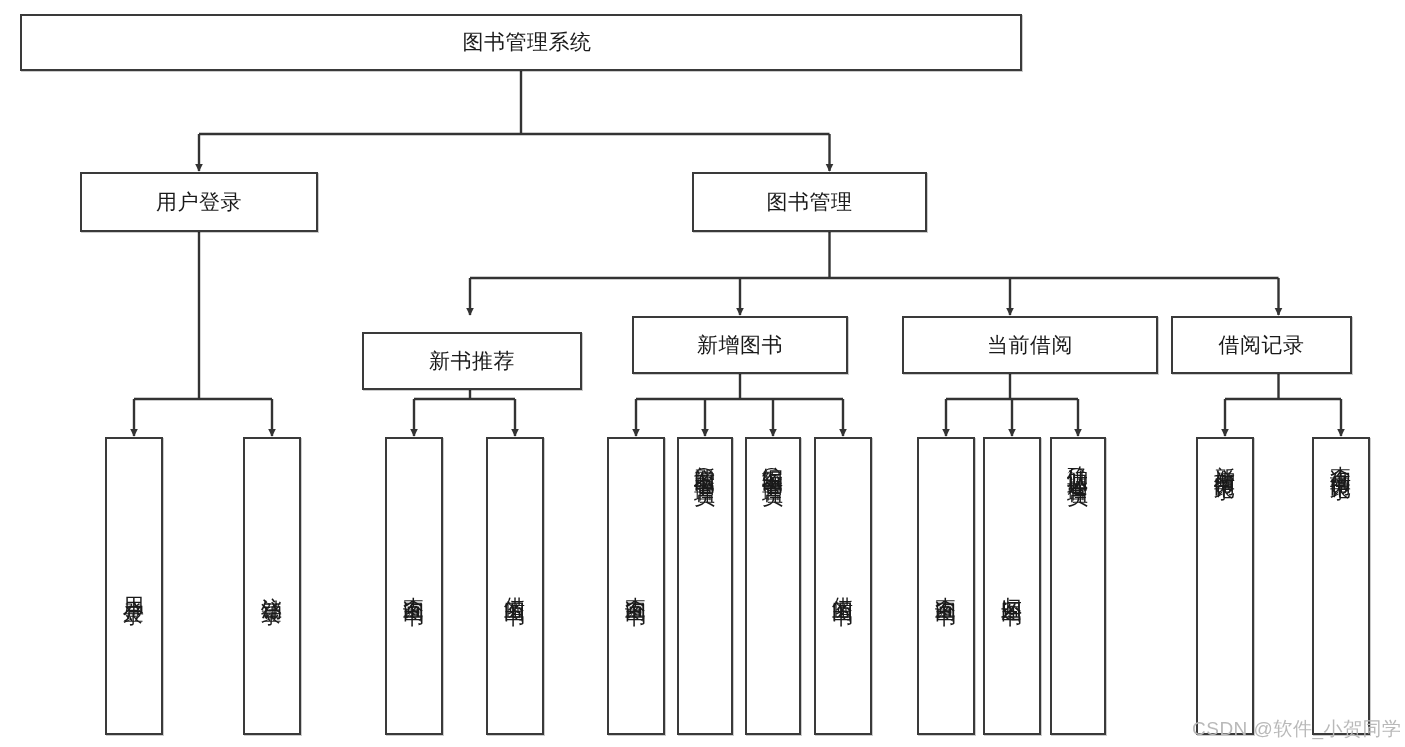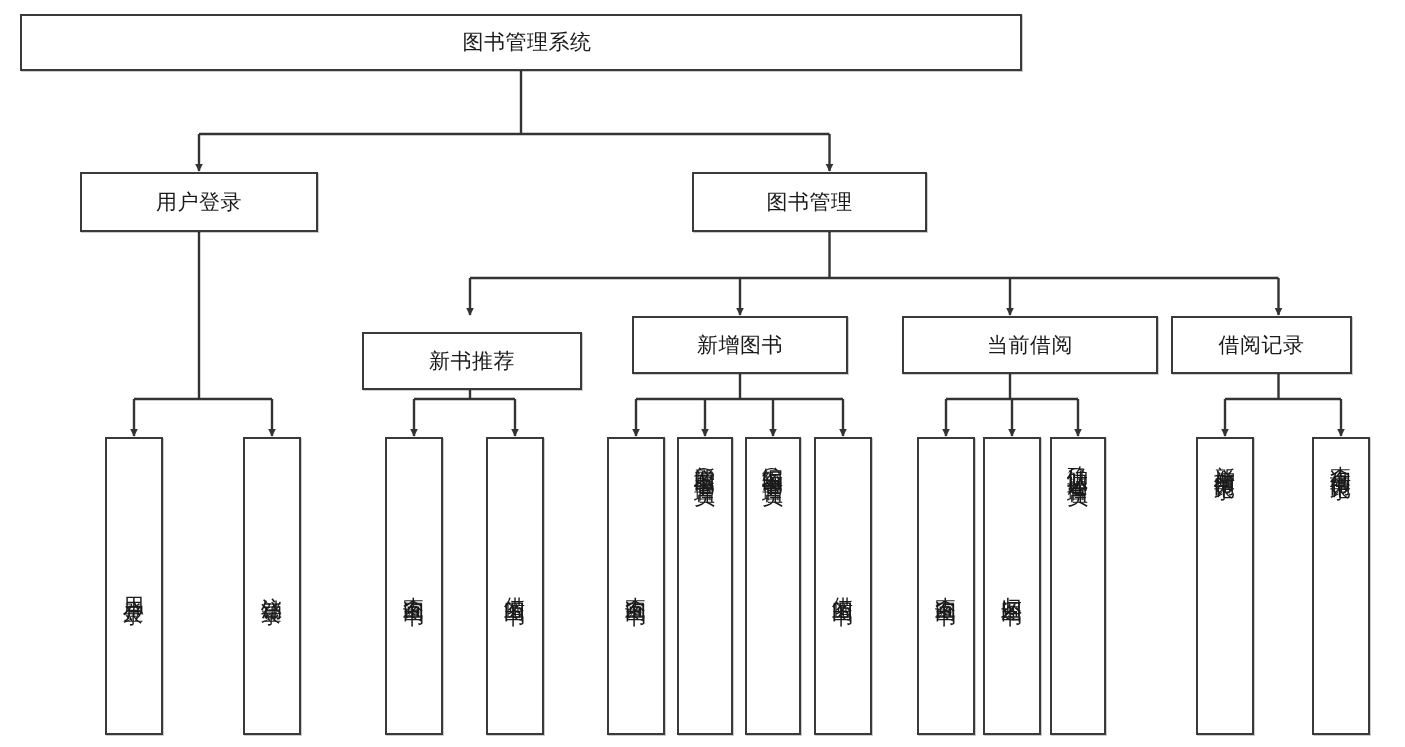--- a/index.html
+++ b/index.html
@@ -170,13 +170,14 @@
       <div class="node vertical" style="left: 1050px; top: 437px; width: 56px; height: 298px;">
         <span class="node-label">确认归还（管理员）</span>
       </div>
       <div class="node vertical" style="left: 1196px; top: 437px; width: 58px; height: 298px;">
         <span class="node-label">新增借阅记录</span>
       </div>
       <div class="node vertical" style="left: 1312px; top: 437px; width: 58px; height: 298px;">
         <span class="node-label">查询借阅记录</span>
       </div>
     </div>
+  <div class="watermark" style="left: 1192px; top: 716px;">CSDN @软件_小贺同学</div>
 </div>
 
 </body></html>

